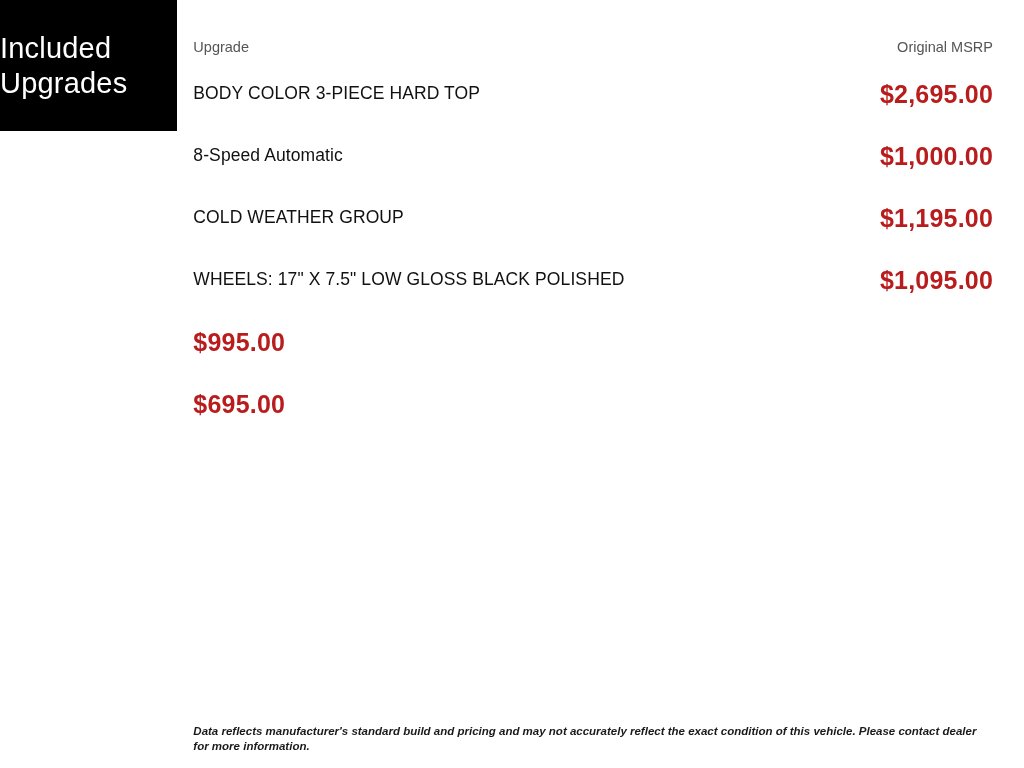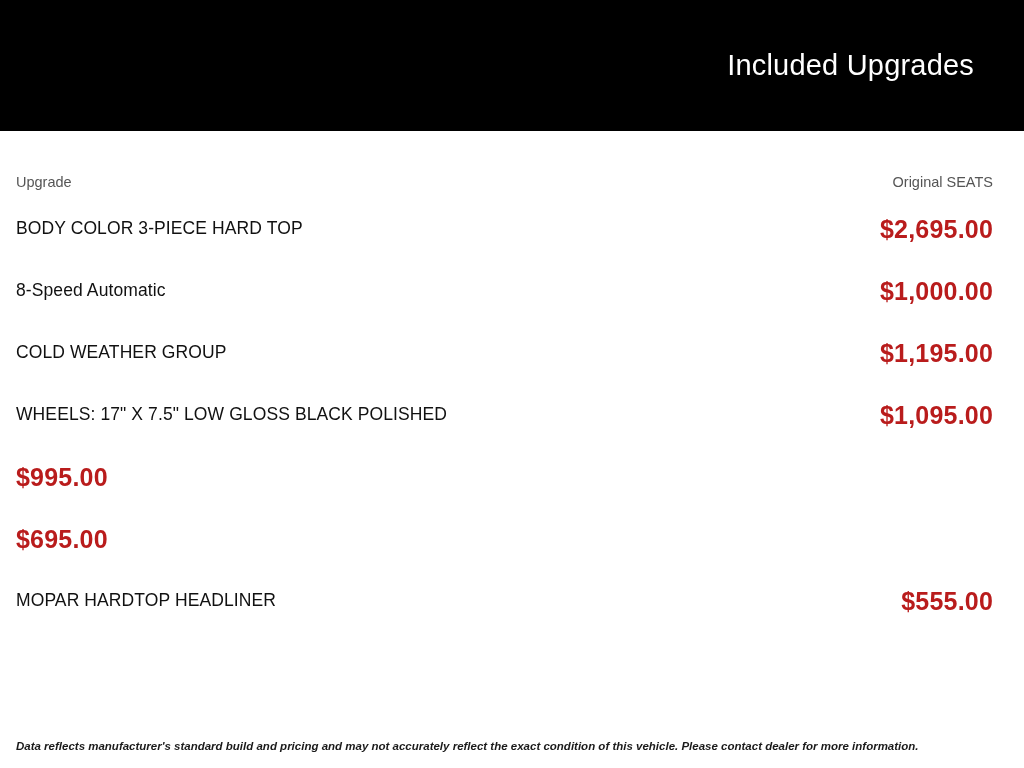--- a/index.html
+++ b/index.html
@@ -12,22 +12,20 @@
     background: #ffffff;
     font-family: "Liberation Sans", sans-serif;
     color: #111111;
     overflow: hidden;
   }
   .page {
     position: relative;
     width: 1024px;
     height: 768px;
     display: flex;
-    flex-direction: column;
-    gap: 16px;
   }
   .header-bar {
     background: #000000;
     height: 131px;
     flex: 0 0 131px;
     display: flex;
     align-items: center;
     justify-content: flex-end;
     box-sizing: border-box;
     padding-right: 50px;
@@ -35,21 +33,21 @@
   .header-title {
     color: #ffffff;
     font-size: 29px;
     font-weight: 400;
     letter-spacing: 0.2px;
     line-height: 1.2;
   }
   .content {
     flex: 1 1 auto;
     box-sizing: border-box;
-    padding: 0 31px 0 16px;
+    padding: 12px 31px 0 16px;
     display: flex;
     flex-direction: column;
   }
   .col-head {
     display: flex;
     align-items: baseline;
     justify-content: space-between;
     padding-top: 27px;
     padding-bottom: 8px;
   }
@@ -100,21 +98,21 @@
 <div class="page">
 
   <div class="header-bar">
     <div class="header-title">Included Upgrades</div>
   </div>
 
   <div class="content">
 
     <div class="col-head">
       <div class="col-head-left">Upgrade</div>
-      <div class="col-head-right">Original SEATS</div>
+      <div class="col-head-right">Original MSRP</div>
     </div>
 
     <div class="rows">
 
       <div class="row">
         <div class="row-label">BODY COLOR 3-PIECE HARD TOP</div>
         <div class="row-price">$2,695.00</div>
       </div>
 
       <div class="row">
@@ -134,23 +132,19 @@
       </div>
 
       <div class="row">
         <div class="row-price">$995.00</div>
       </div>
 
       <div class="row">
         <div class="row-price">$695.00</div>
       </div>
 
-      <div class="row">
-        <div class="row-label">MOPAR HARDTOP HEADLINER</div>
-        <div class="row-price">$555.00</div>
-      </div>
 
     </div>
 
     <div class="footnote">Data reflects manufacturer's standard build and pricing and may not accurately reflect the exact condition of this vehicle. Please contact dealer for more information.</div>
 
   </div>
 </div>
 
 </body></html>

